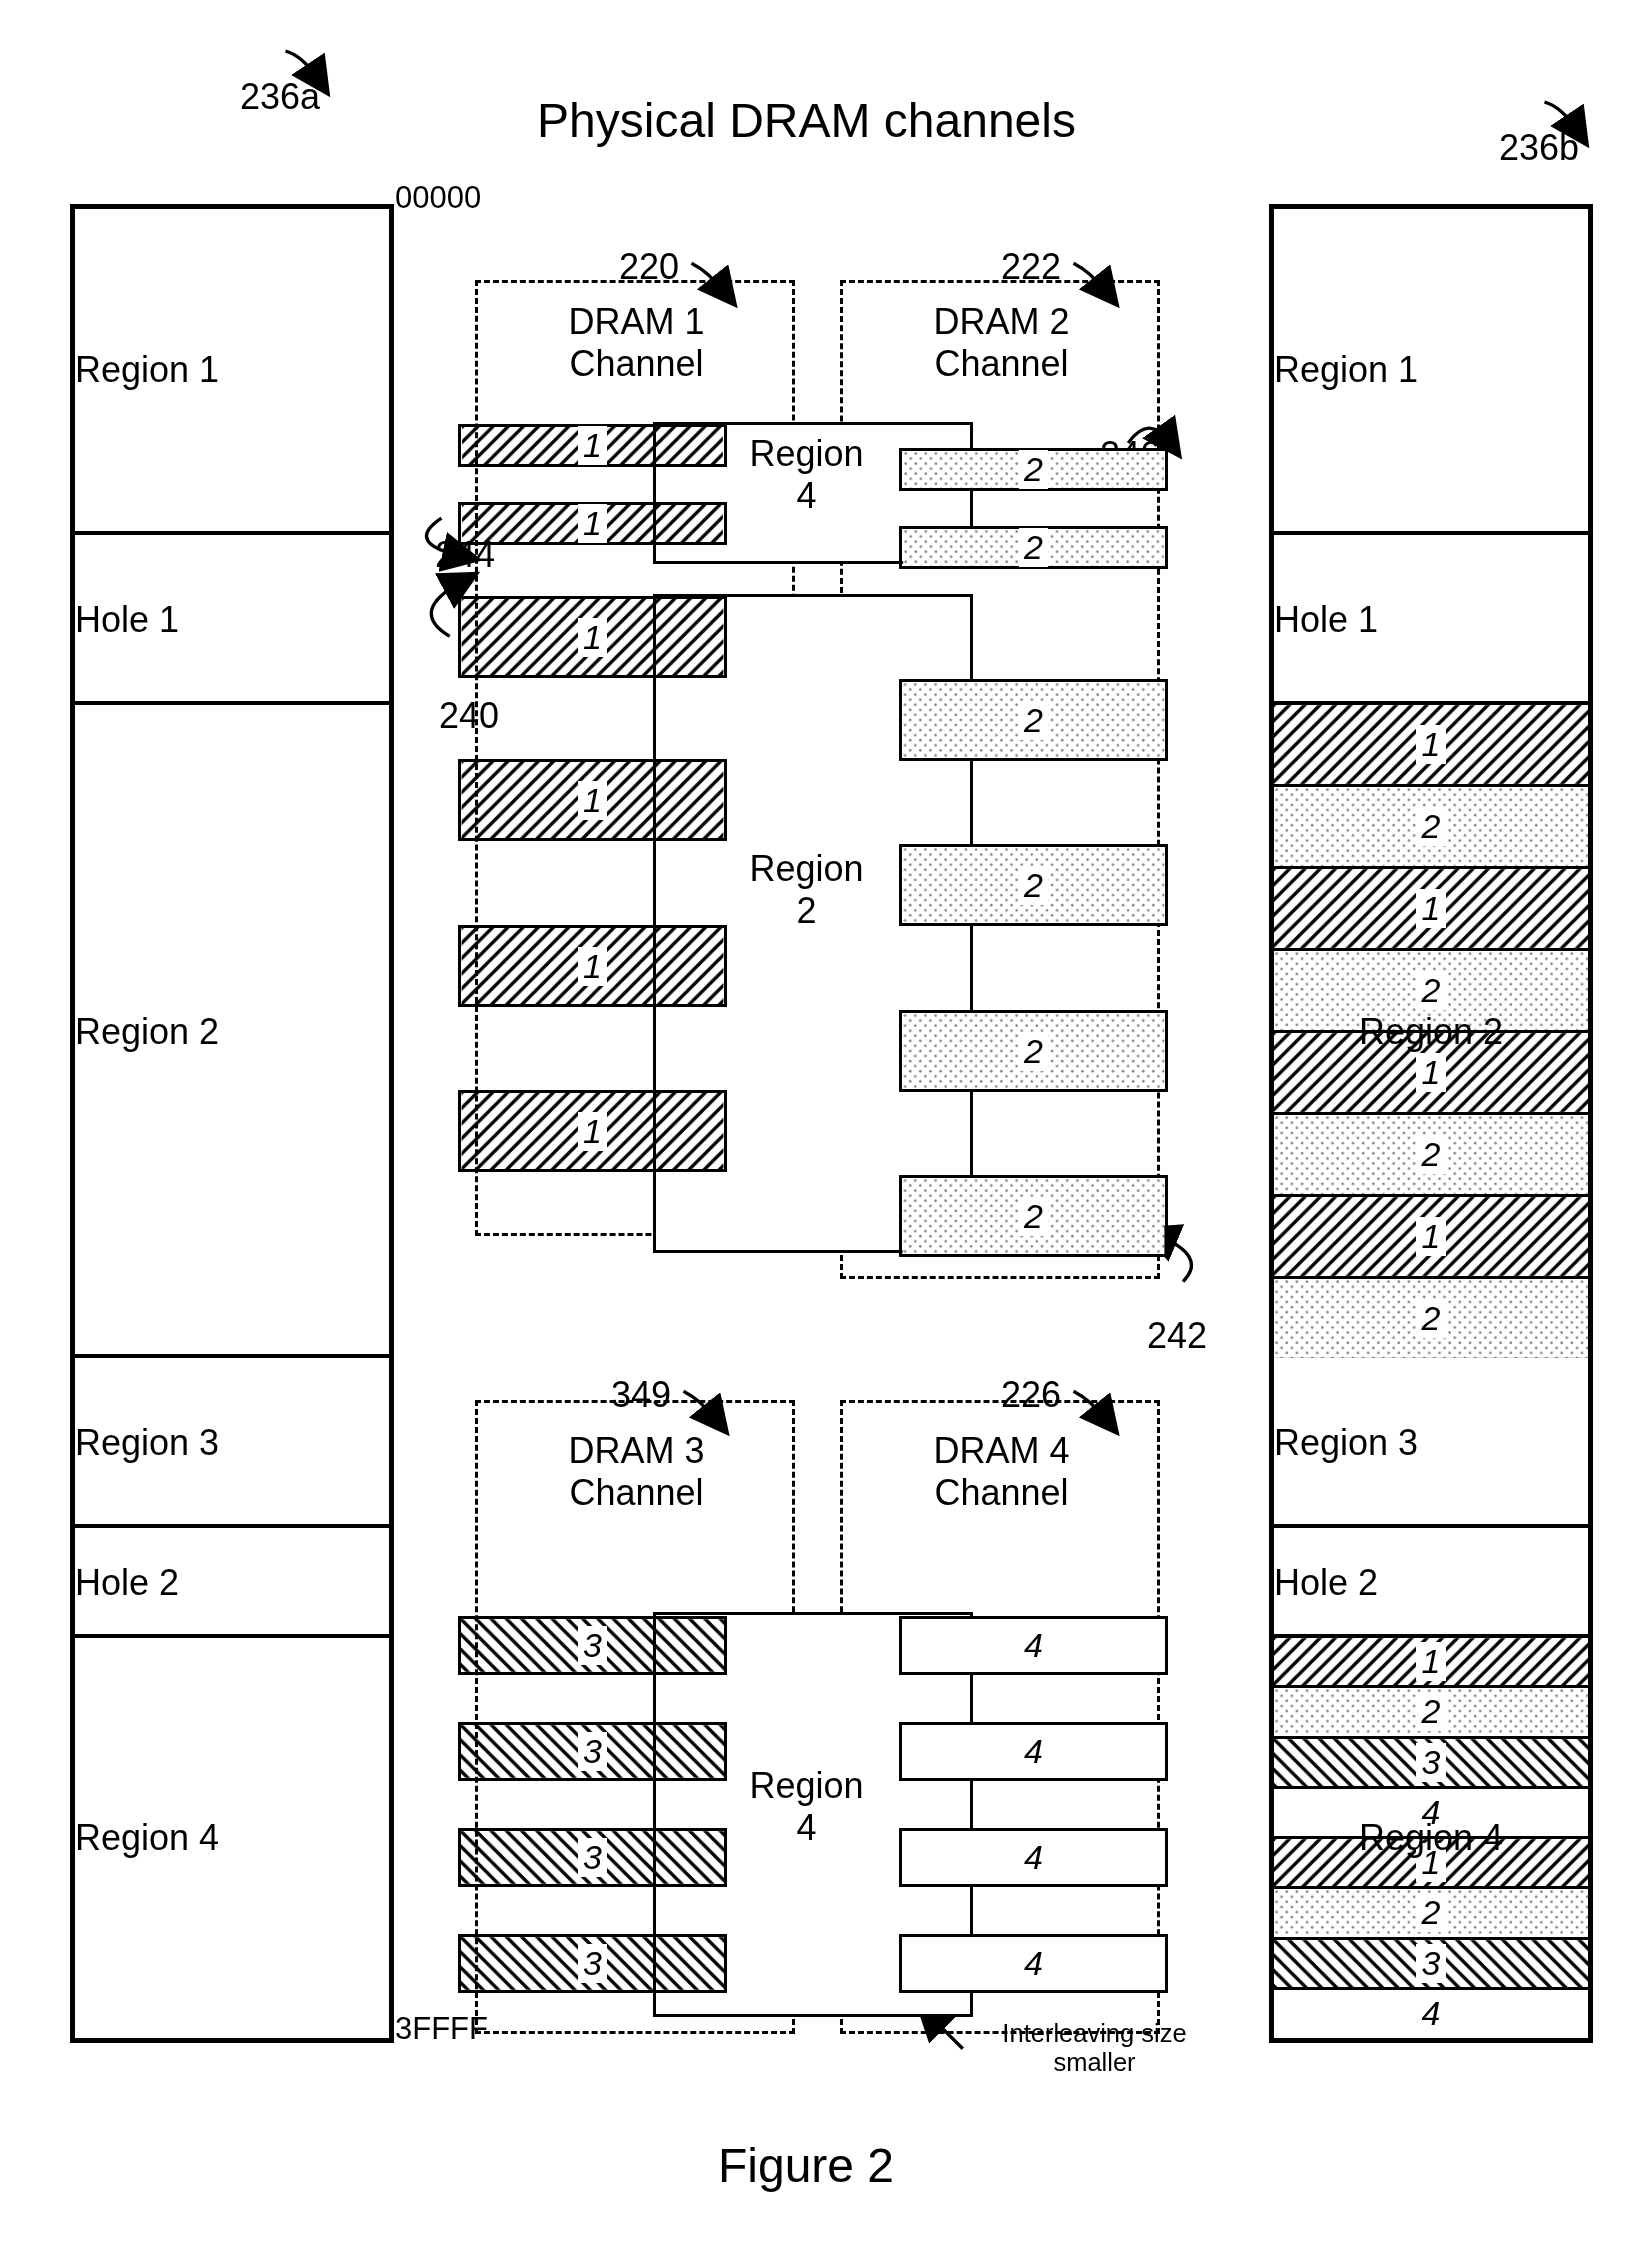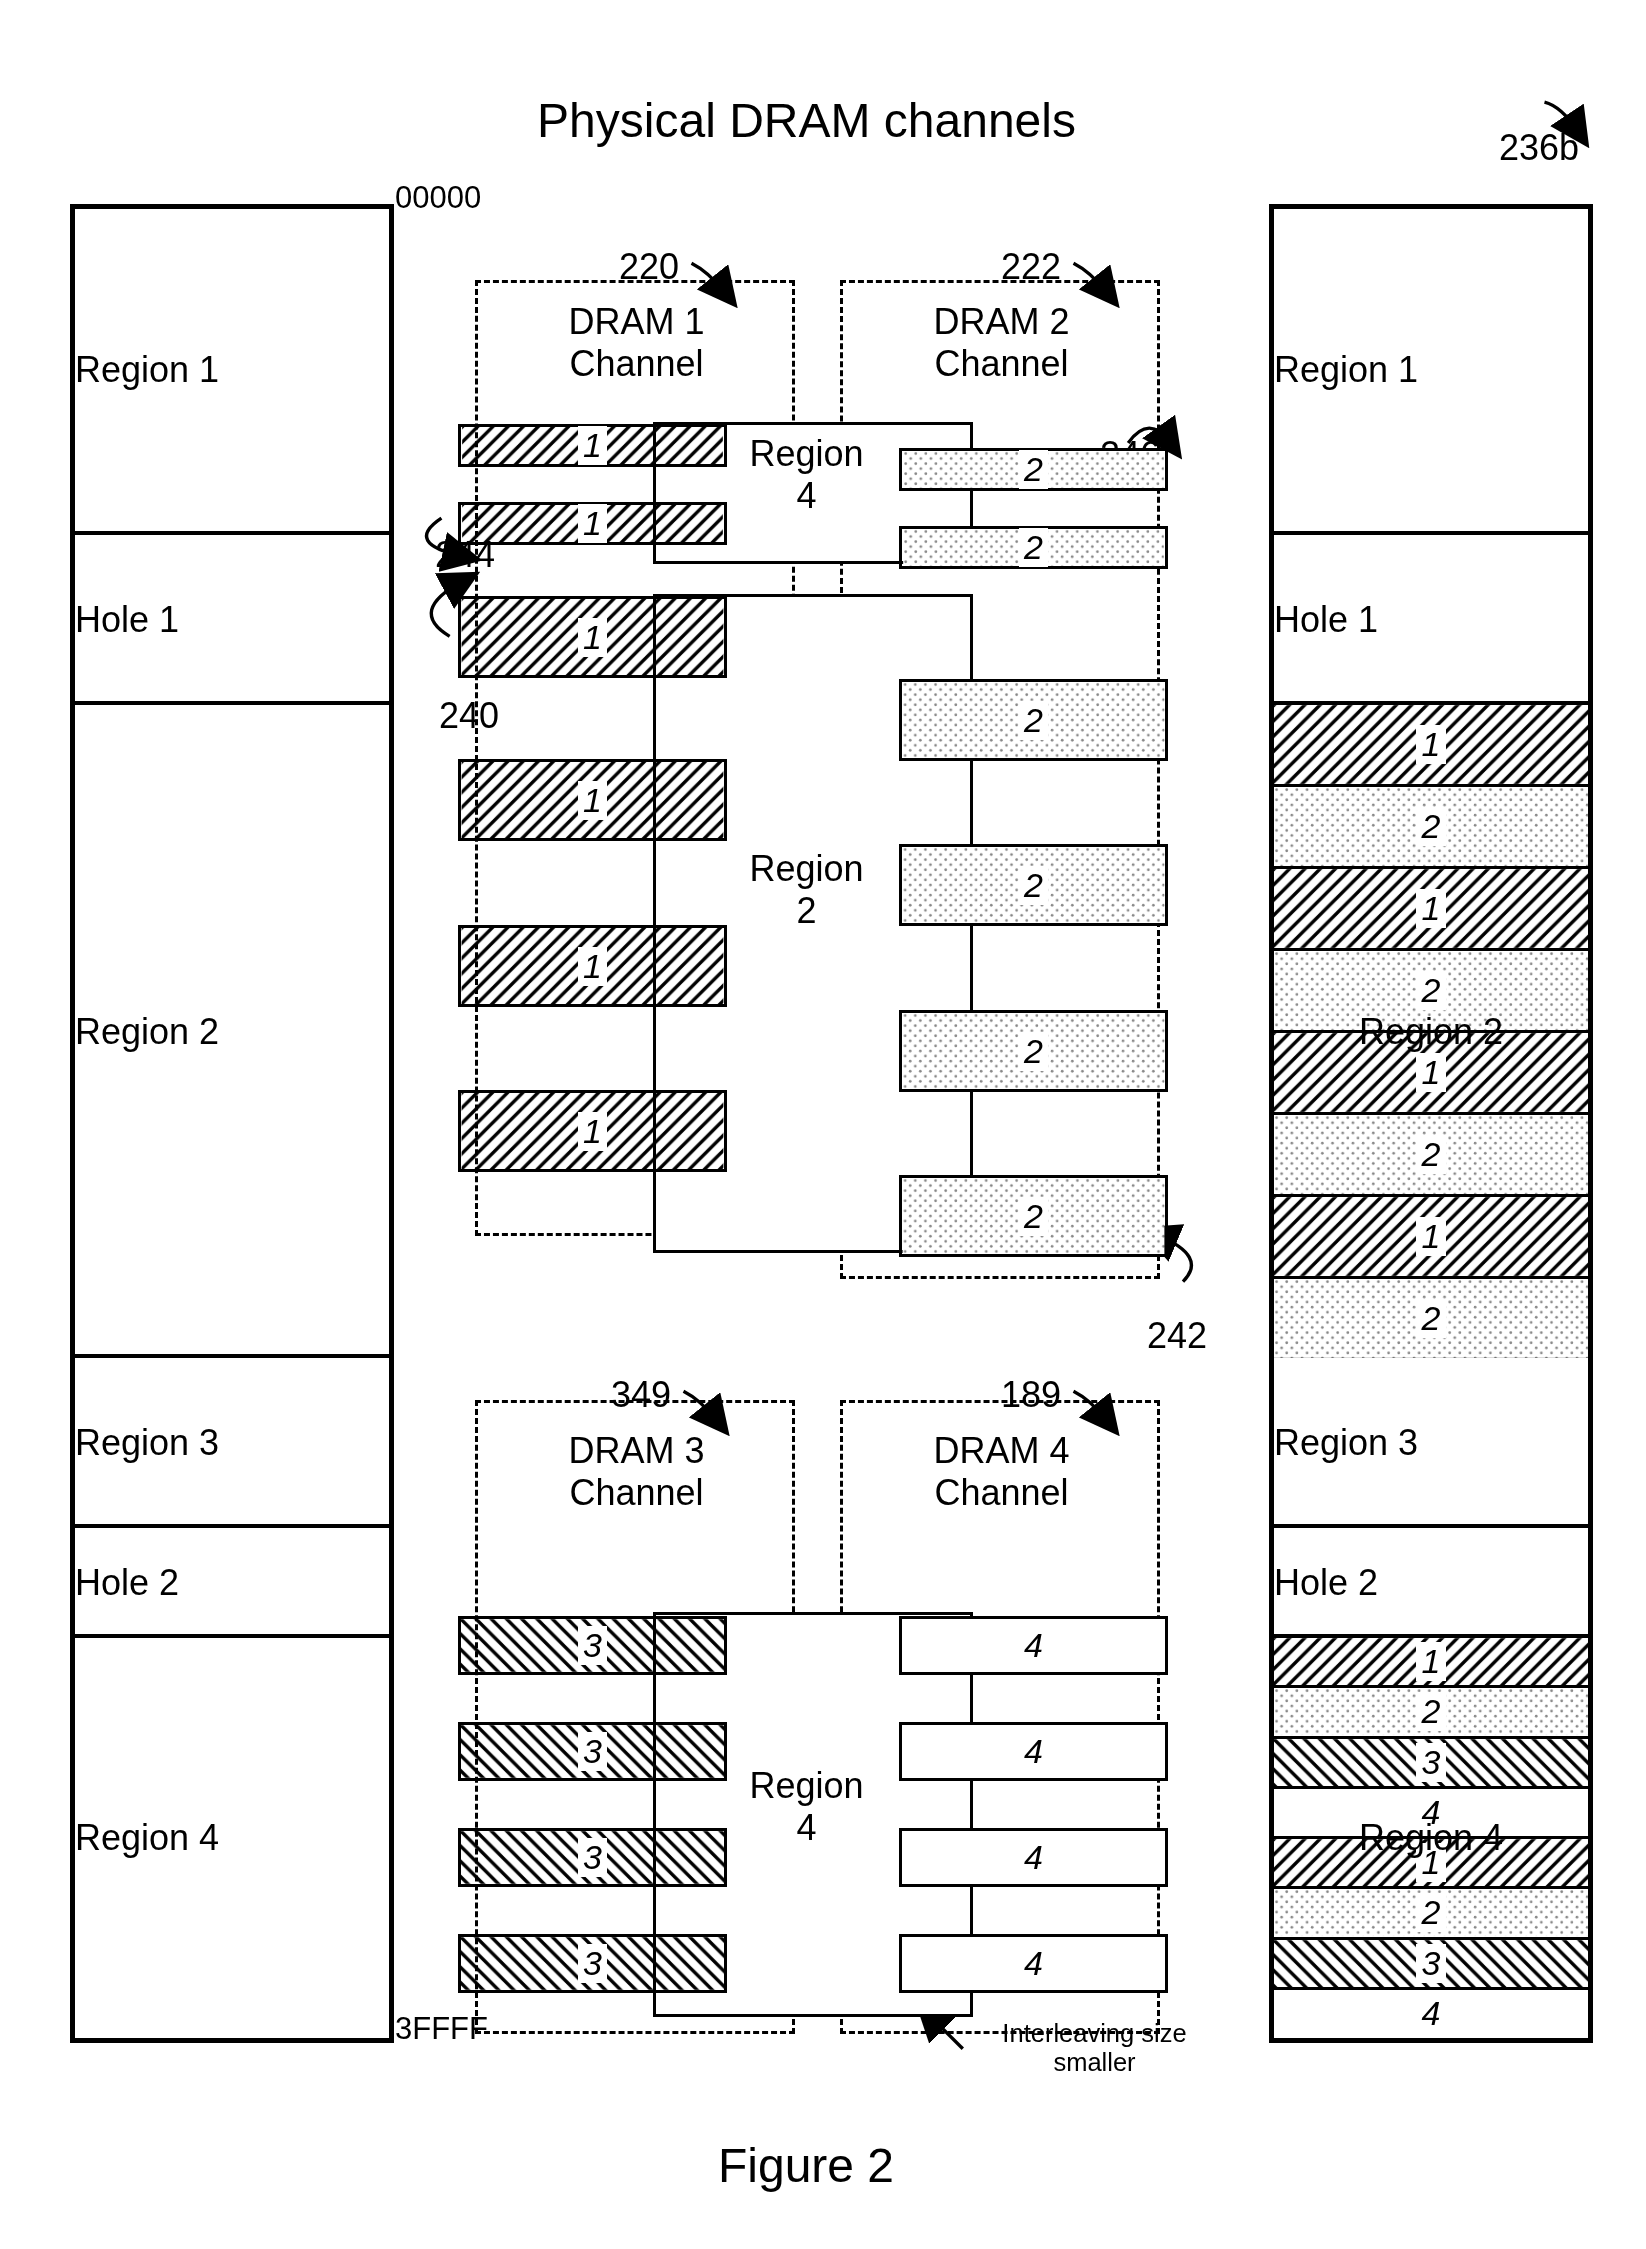--- a/index.html
+++ b/index.html
@@ -81,20 +81,26 @@
       <circle cx="9" cy="9" r="1.6" fill="#888"></circle>
     </pattern>
     <marker id="arr" markerWidth="12" markerHeight="12" refX="6" refY="6" orient="auto">
       <path d="M0,0 L12,6 L0,12 z" fill="#000"></path>
     </marker>
   </defs>
 </svg>
 
 <div class="canvas">
 
+  <div class="abs txt" style="left:200px; top:34px;">
+    <span>236a</span>
+    <svg class="arrow-svg" style="left:81px; top:12.7px;" width="51" height="42" viewBox="0 0 60 50">
+        <path d="M5,5 Q25,10 45,40" stroke="#000" stroke-width="4" fill="none" marker-end="url(#arr)"></path>
+      </svg>
+  </div>
 
   <div class="abs txt big txt-center" style="left:484px; top:93px; width:645px;">Physical DRAM channels</div>
 
   <div class="abs txt" style="left:1459px; top:85px;">
     <span>236b</span>
     <svg class="arrow-svg" style="left:81px; top:12.7px;" width="51" height="42" viewBox="0 0 60 50">
         <path d="M5,5 Q25,10 45,40" stroke="#000" stroke-width="4" fill="none" marker-end="url(#arr)"></path>
       </svg>
   </div>
 
@@ -374,21 +380,21 @@
   <div class="abs dashed" style="left:475px; top:1400px; width:314px; height:628px;"></div>
   <div class="abs txt txt-center" style="left:509px; top:1430px; width:255px;">DRAM 3<br>Channel</div>
   <div class="abs txt" style="left:611px; top:1374px;"><span>349</span>
     <svg class="arrow-svg" style="left:68px; top:12.7px;" width="51" height="42" viewBox="0 0 60 50">
         <path d="M5,5 Q25,15 45,40" stroke="#000" stroke-width="4" fill="none" marker-end="url(#arr)"></path>
       </svg>
   </div>
 
   <div class="abs dashed" style="left:840px; top:1400px; width:314px; height:628px;"></div>
   <div class="abs txt txt-center" style="left:874px; top:1430px; width:255px;">DRAM 4<br>Channel</div>
-  <div class="abs txt" style="left:1001px; top:1374px;"><span>189</span>
+  <div class="abs txt" style="left:1001px; top:1374px;"><span>226</span>
     <svg class="arrow-svg" style="left:68px; top:12.7px;" width="51" height="42" viewBox="0 0 60 50">
         <path d="M5,5 Q25,15 45,40" stroke="#000" stroke-width="4" fill="none" marker-end="url(#arr)"></path>
       </svg>
   </div>
 
   <div class="abs" style="left:653px; top:1612px; width:314px; height:399px; border:3.4px solid #000; background:#fff; z-index:2;"></div>
   <div class="abs txt txt-center" style="left:696px; top:1765px; width:221px; z-index:6;">Region<br>4</div>
 
   <div class="bar" style="left:458px; top:1616px; width:263px; height:53px; z-index:3;">
       <svg class="pat" viewBox="0 0 310 62" width="263" height="53">

